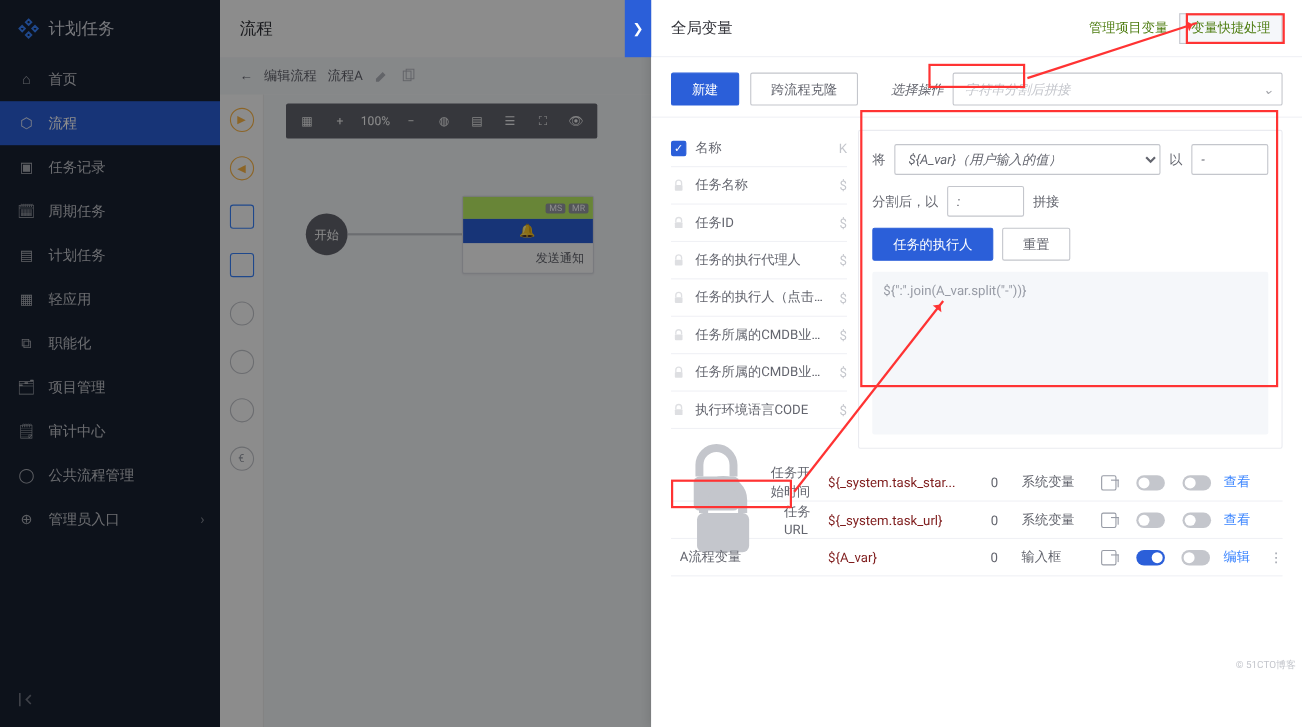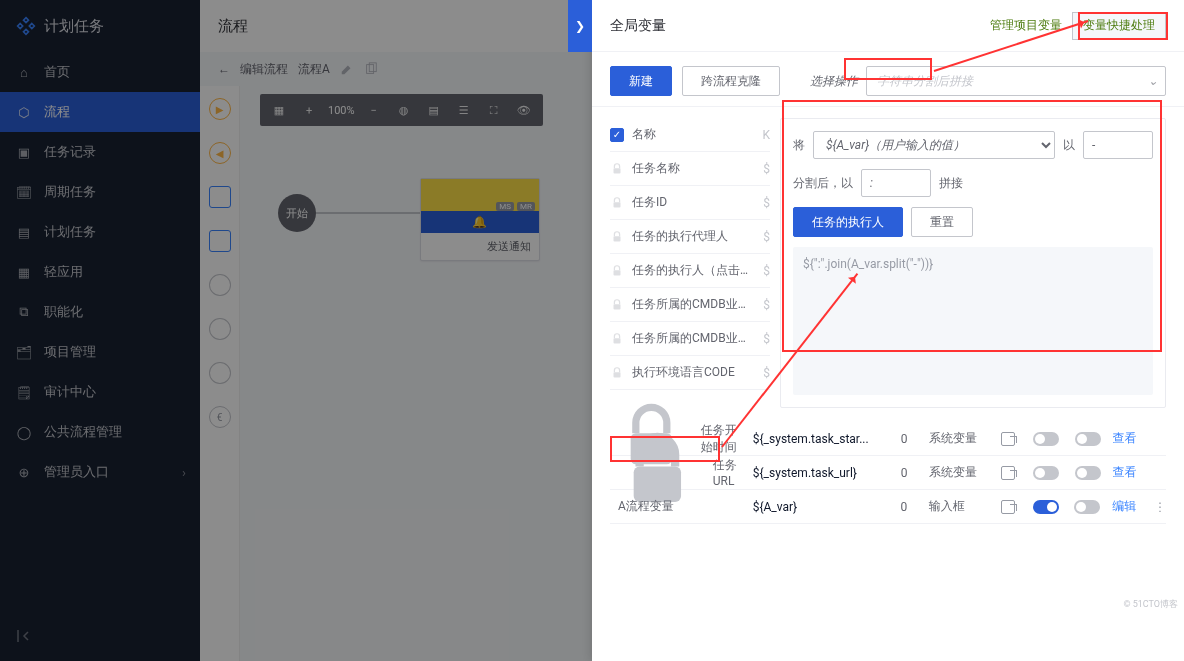--- a/index.html
+++ b/index.html
@@ -28,21 +28,21 @@
 .palette{position:absolute;left:0;top:0;width:40px;height:100%;background:#fff;border-right:1px solid #eee;display:flex;flex-direction:column;align-items:center;padding-top:12px;gap:22px;}
 .palette .pi{width:22px;height:22px;border:1.5px solid #c4c6cc;border-radius:50%;display:flex;align-items:center;justify-content:center;font-size:10px;color:#979ba5;}
 .palette .pi.sq{border-radius:3px;}
 .palette .pi.diamond{transform:rotate(45deg);}
 .toolbar{position:absolute;left:60px;top:8px;height:32px;background:#63656e;border-radius:2px;display:flex;align-items:center;padding:0 6px;gap:4px;}
 .toolbar .tb{width:26px;height:26px;display:flex;align-items:center;justify-content:center;color:#fff;font-size:11px;opacity:.9;}
 .toolbar .zoom{font-size:11px;color:#fff;padding:0 2px;}
 .start-node{position:absolute;left:78px;top:108px;width:38px;height:38px;border-radius:50%;background:#63656e;color:#fff;display:flex;align-items:center;justify-content:center;font-size:11px;}
 .flow-line{position:absolute;left:116px;top:126px;width:104px;height:2px;background:#c4c6cc;}
 .send-node{position:absolute;left:220px;top:92px;width:120px;background:#fff;border:1px solid #dcdee5;border-radius:2px;box-shadow:0 1px 2px rgba(0,0,0,.06);}
-.send-node .hd{height:32px;background:#fde047;display:flex;align-items:flex-end;justify-content:flex-end;gap:3px;padding:0 4px;}
+.send-node .hd{height:20px;background:#bef264;display:flex;align-items:center;justify-content:flex-end;gap:3px;padding:0 4px;}
 .send-node .hd span{background:#979ba5;color:#fff;font-size:8px;padding:0 3px;border-radius:2px;}
 .send-node .mid{height:22px;background:#2b5fd9;display:flex;align-items:center;justify-content:center;color:#fff;}
 .send-node .bd{padding:6px 8px;font-size:11px;color:#63656e;text-align:right;}
 
 
 .panel{position:absolute;right:0;top:0;width:592px;height:100%;background:#fff;z-index:10;box-shadow:-2px 0 8px rgba(0,0,0,.12);display:flex;flex-direction:column;}
 .panel .collapse-tab{position:absolute;left:-24px;top:0;width:24px;height:52px;background:#2b5fd9;display:flex;align-items:center;justify-content:center;color:#fff;cursor:pointer;}
 .panel-hd{height:52px;display:flex;align-items:center;padding:0 18px;border-bottom:1px solid #f0f1f5;font-size:14px;color:#313238;}
 .panel-hd .sp{flex:1;}
 .panel-hd .hbtn{height:28px;padding:0 10px;display:flex;align-items:center;font-size:12px;color:#4d7c0f;cursor:pointer;}
@@ -71,21 +71,21 @@
 .card{position:absolute;left:188px;top:66px;right:18px;border:1px solid #eaebf0;border-radius:2px;padding:12px 12px 12px;background:#fff;height:290px;display:flex;flex-direction:column;}
 .card .line{display:flex;align-items:center;gap:8px;margin-bottom:10px;font-size:12px;}
 .card select,.card input{height:28px;border:1px solid #c4c6cc;border-radius:2px;padding:0 8px;font-size:12px;color:#63656e;background:#fff;font-style:italic;}
 .card .wide{flex:1;}
 .card .code{flex:1;background:#f5f7fa;border-radius:2px;padding:10px;color:#979ba5;font-size:12px;}
 
 
 .full-rows{position:absolute;left:18px;right:18px;top:370px;}
 .frow{display:flex;align-items:center;height:34px;border-bottom:1px solid #f0f1f5;gap:8px;font-size:12px;}
 .frow .c1{width:160px;display:flex;align-items:center;gap:8px;}
-.frow .c2{width:150px;color:#0f172a;white-space:nowrap;overflow:hidden;text-overflow:ellipsis;}
+.frow .c2{width:150px;color:#7f1d1d;white-space:nowrap;overflow:hidden;text-overflow:ellipsis;}
 .frow .c3{width:40px;text-align:center;}
 .frow .c4{width:70px;}
 .frow .c5{width:30px;display:flex;justify-content:center;}
 .frow .c6,.frow .c7{width:40px;display:flex;justify-content:center;}
 .frow .c8{width:40px;}
 .frow .c8 a{color:#3a84ff;cursor:pointer;}
 .frow .c9{width:14px;color:#979ba5;}
 .toggle{width:26px;height:14px;border-radius:7px;background:#c4c6cc;position:relative;}
 .toggle.on{background:#2b5fd9;}
 .toggle::after{content:"";position:absolute;top:2px;left:2px;width:10px;height:10px;border-radius:50%;background:#fff;}

